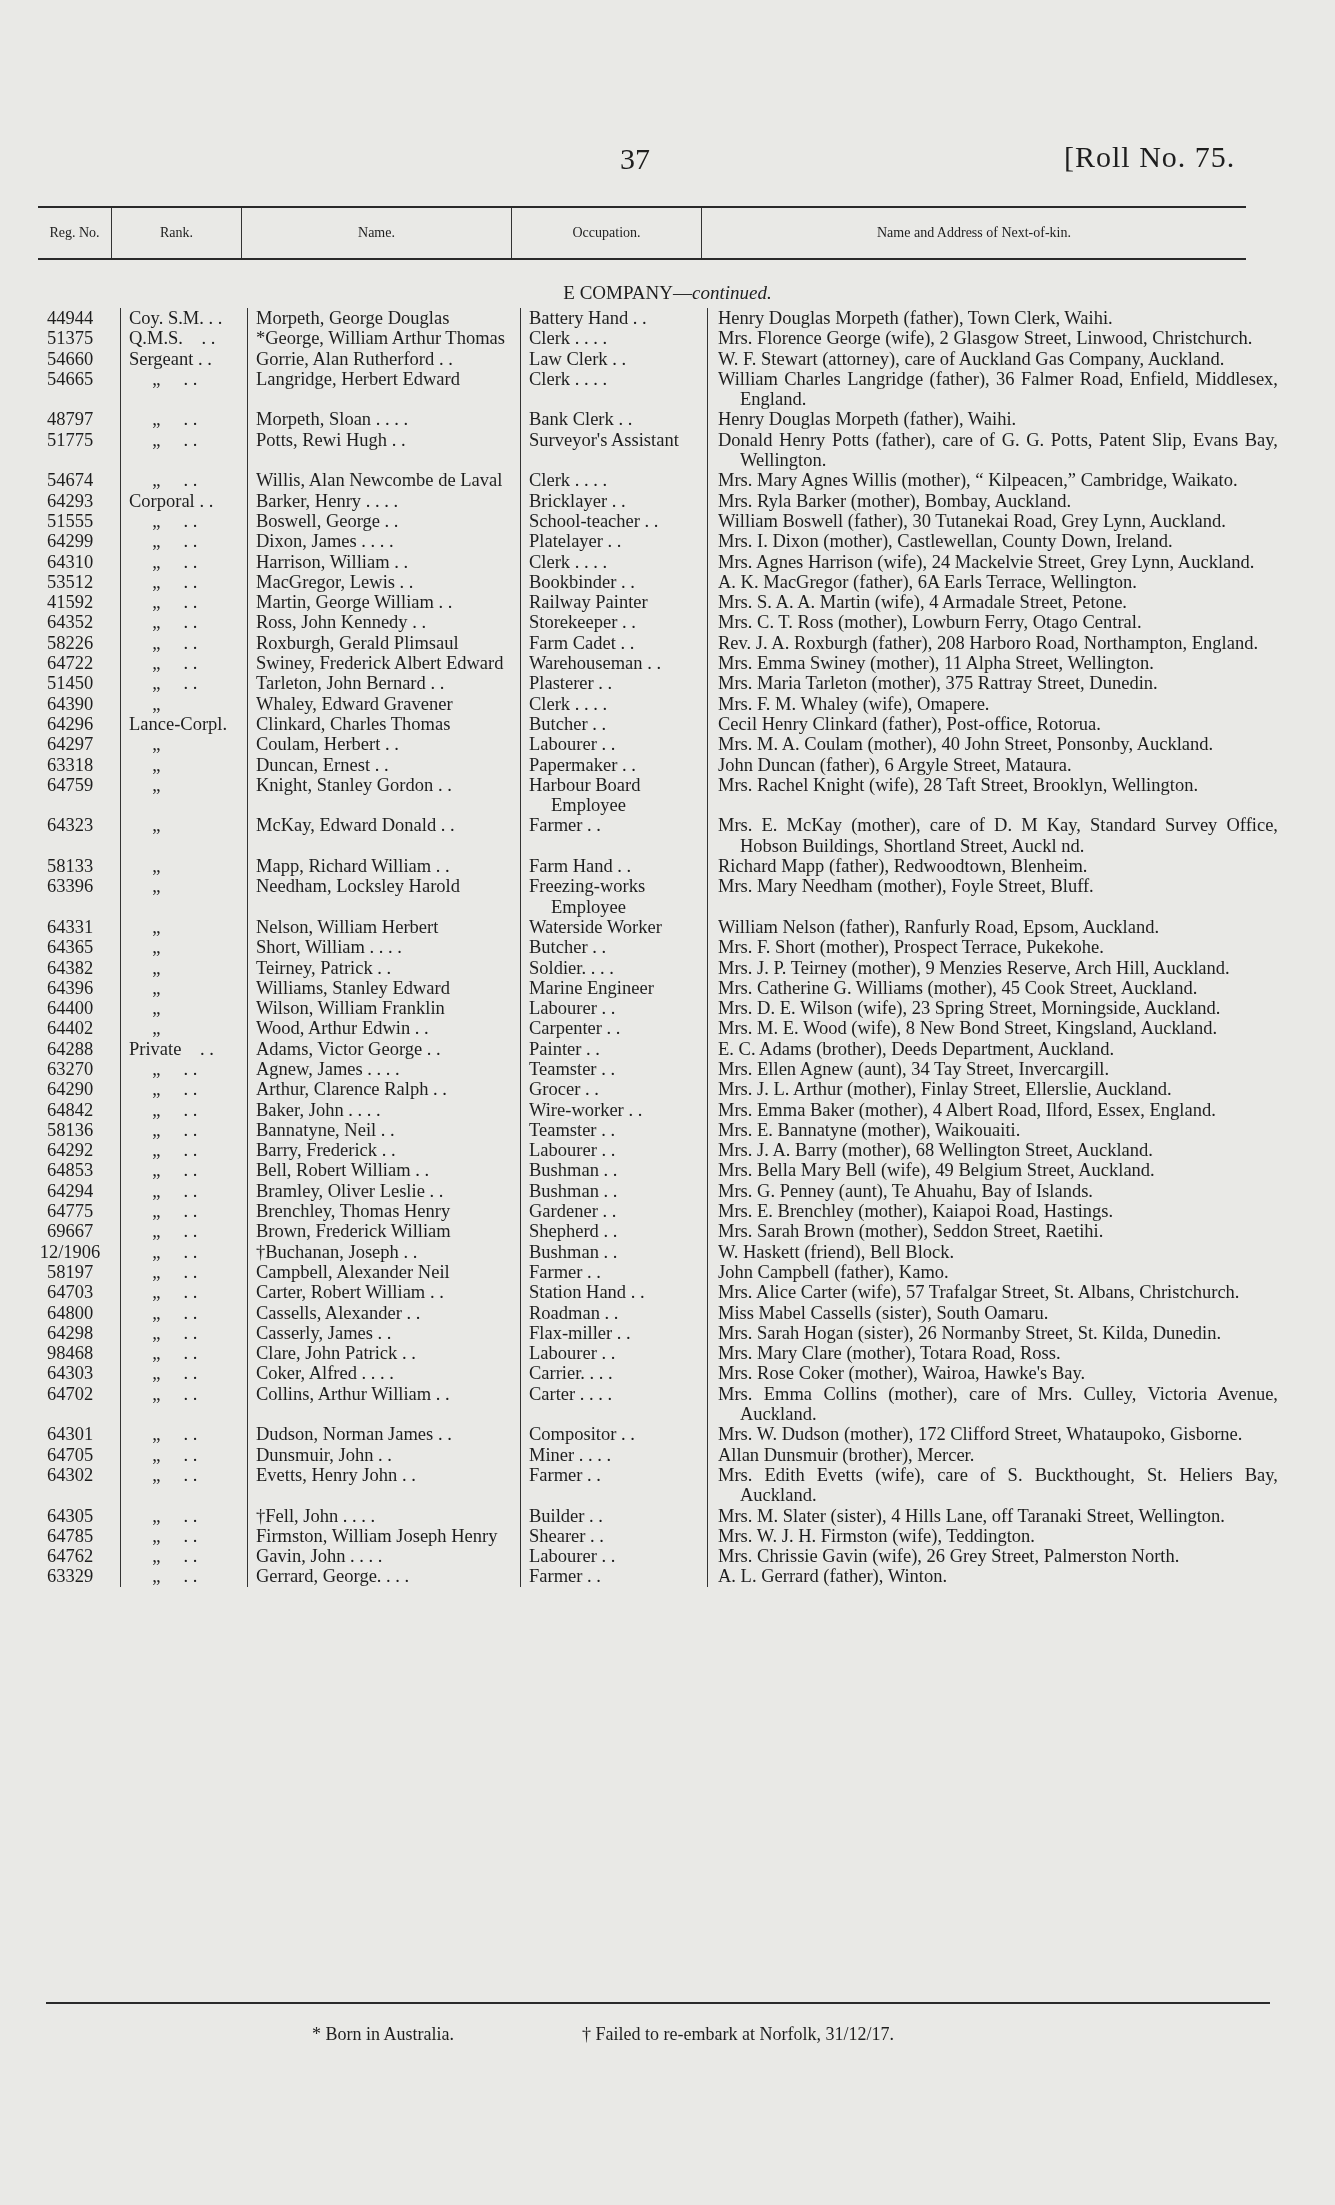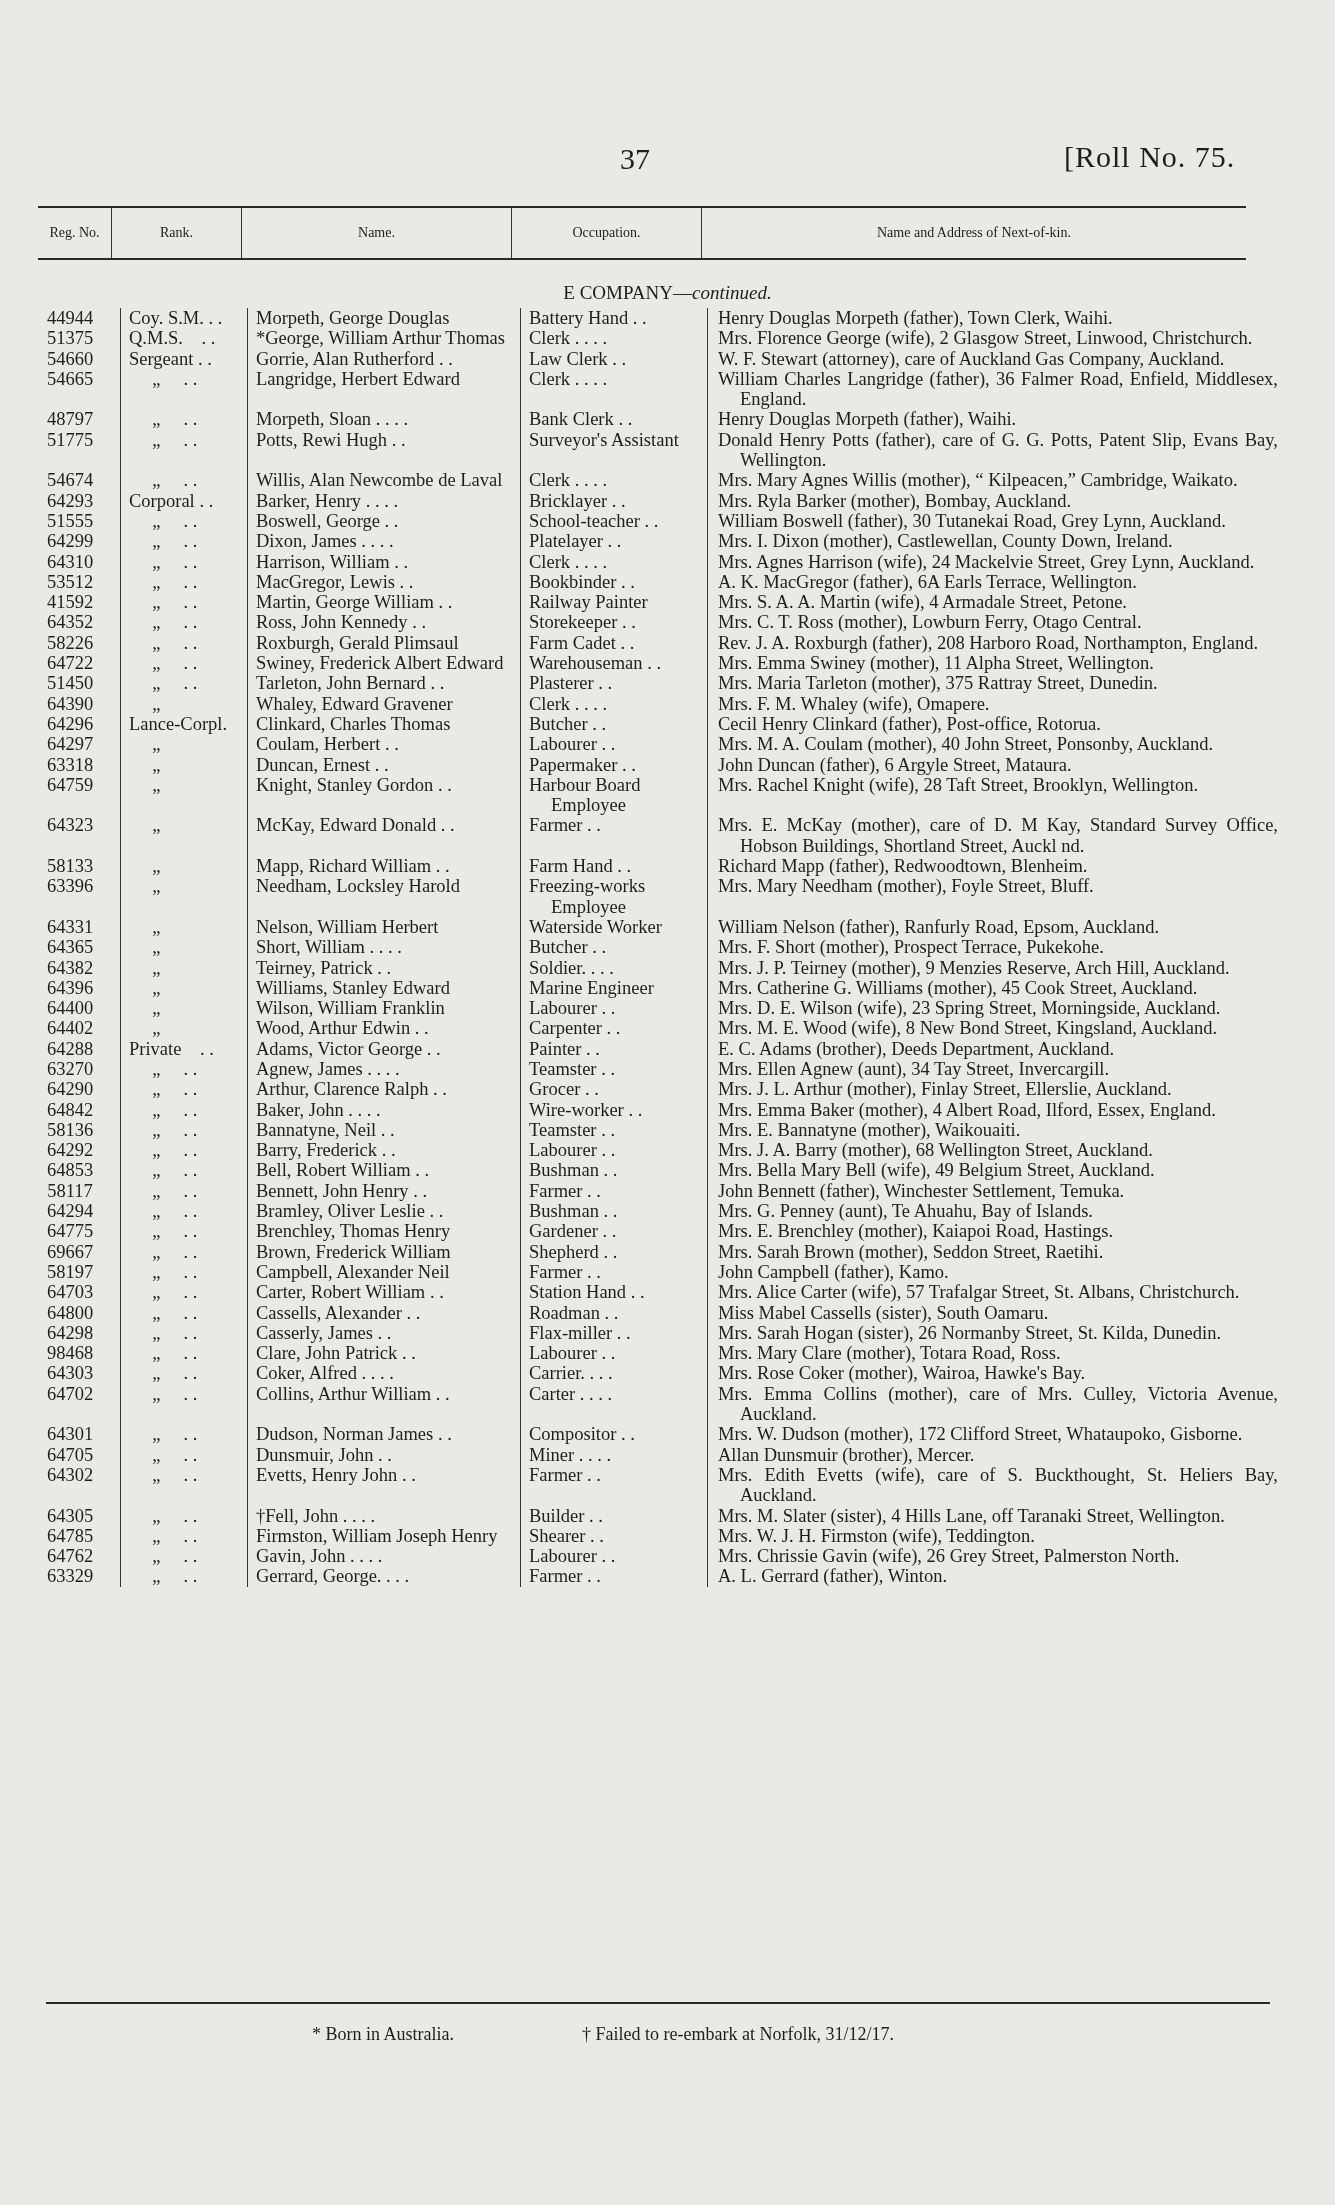--- a/index.html
+++ b/index.html
@@ -560,33 +560,20 @@
           <span class="hang">Bell, Robert William      . .</span>
         </td>
         <td class="occ">
           <span class="hang">Bushman          . .</span>
         </td>
         <td class="kin">
           <span class="hang">Mrs. Bella Mary Bell (wife), 49 Belgium Street, Auckland.</span>
         </td>
       </tr>
       <tr>
-        <td class="reg"><span class="">58117</span></td>
-        <td class="rank"><span class="" style="white-space: pre;">     „     . .</span></td>
-        <td class="name">
-          <span class="hang">Bennett, John Henry      . .</span>
-        </td>
-        <td class="occ">
-          <span class="hang">Farmer           . .</span>
-        </td>
-        <td class="kin">
-          <span class="hang">John Bennett (father), Winchester Settlement, Temuka.</span>
-        </td>
-      </tr>
-      <tr>
         <td class="reg"><span class="">64294</span></td>
         <td class="rank"><span class="" style="white-space: pre;">     „     . .</span></td>
         <td class="name">
           <span class="hang">Bramley, Oliver Leslie   . .</span>
         </td>
         <td class="occ">
           <span class="hang">Bushman          . .</span>
         </td>
         <td class="kin">
           <span class="hang">Mrs. G. Penney (aunt), Te Ahuahu, Bay of Islands.</span>
@@ -609,20 +596,33 @@
         <td class="reg"><span class="">69667</span></td>
         <td class="rank"><span class="" style="white-space: pre;">     „     . .</span></td>
         <td class="name">
           <span class="hang">Brown, Frederick William</span>
         </td>
         <td class="occ">
           <span class="hang">Shepherd         . .</span>
         </td>
         <td class="kin">
           <span class="hang">Mrs. Sarah Brown (mother), Seddon Street, Raetihi.</span>
+        </td>
+      </tr>
+      <tr>
+        <td class="reg"><span class="">12/1906</span></td>
+        <td class="rank"><span class="" style="white-space: pre;">     „     . .</span></td>
+        <td class="name">
+          <span class="hang">†Buchanan, Joseph       . .</span>
+        </td>
+        <td class="occ">
+          <span class="hang">Bushman          . .</span>
+        </td>
+        <td class="kin">
+          <span class="hang">W. Haskett (friend), Bell Block.</span>
         </td>
       </tr>
       <tr>
         <td class="reg"><span class="">58197</span></td>
         <td class="rank"><span class="" style="white-space: pre;">     „     . .</span></td>
         <td class="name">
           <span class="hang">Campbell, Alexander Neil</span>
         </td>
         <td class="occ">
           <span class="hang">Farmer           . .</span>

